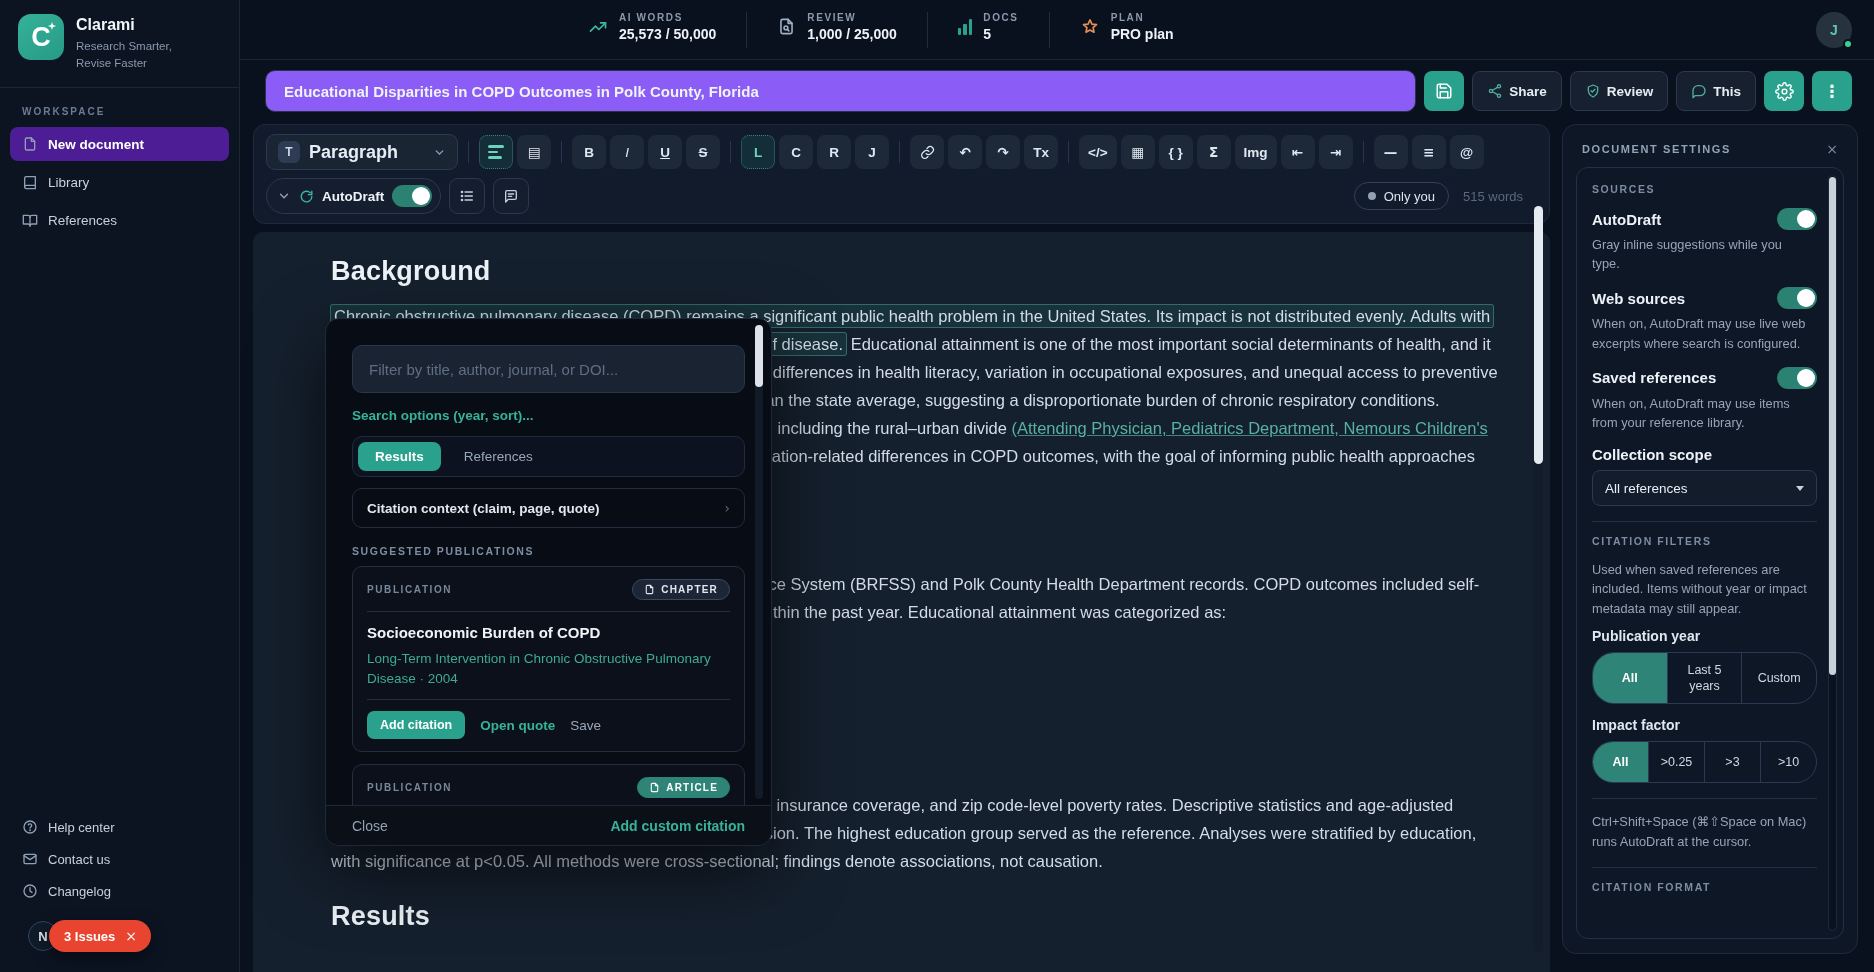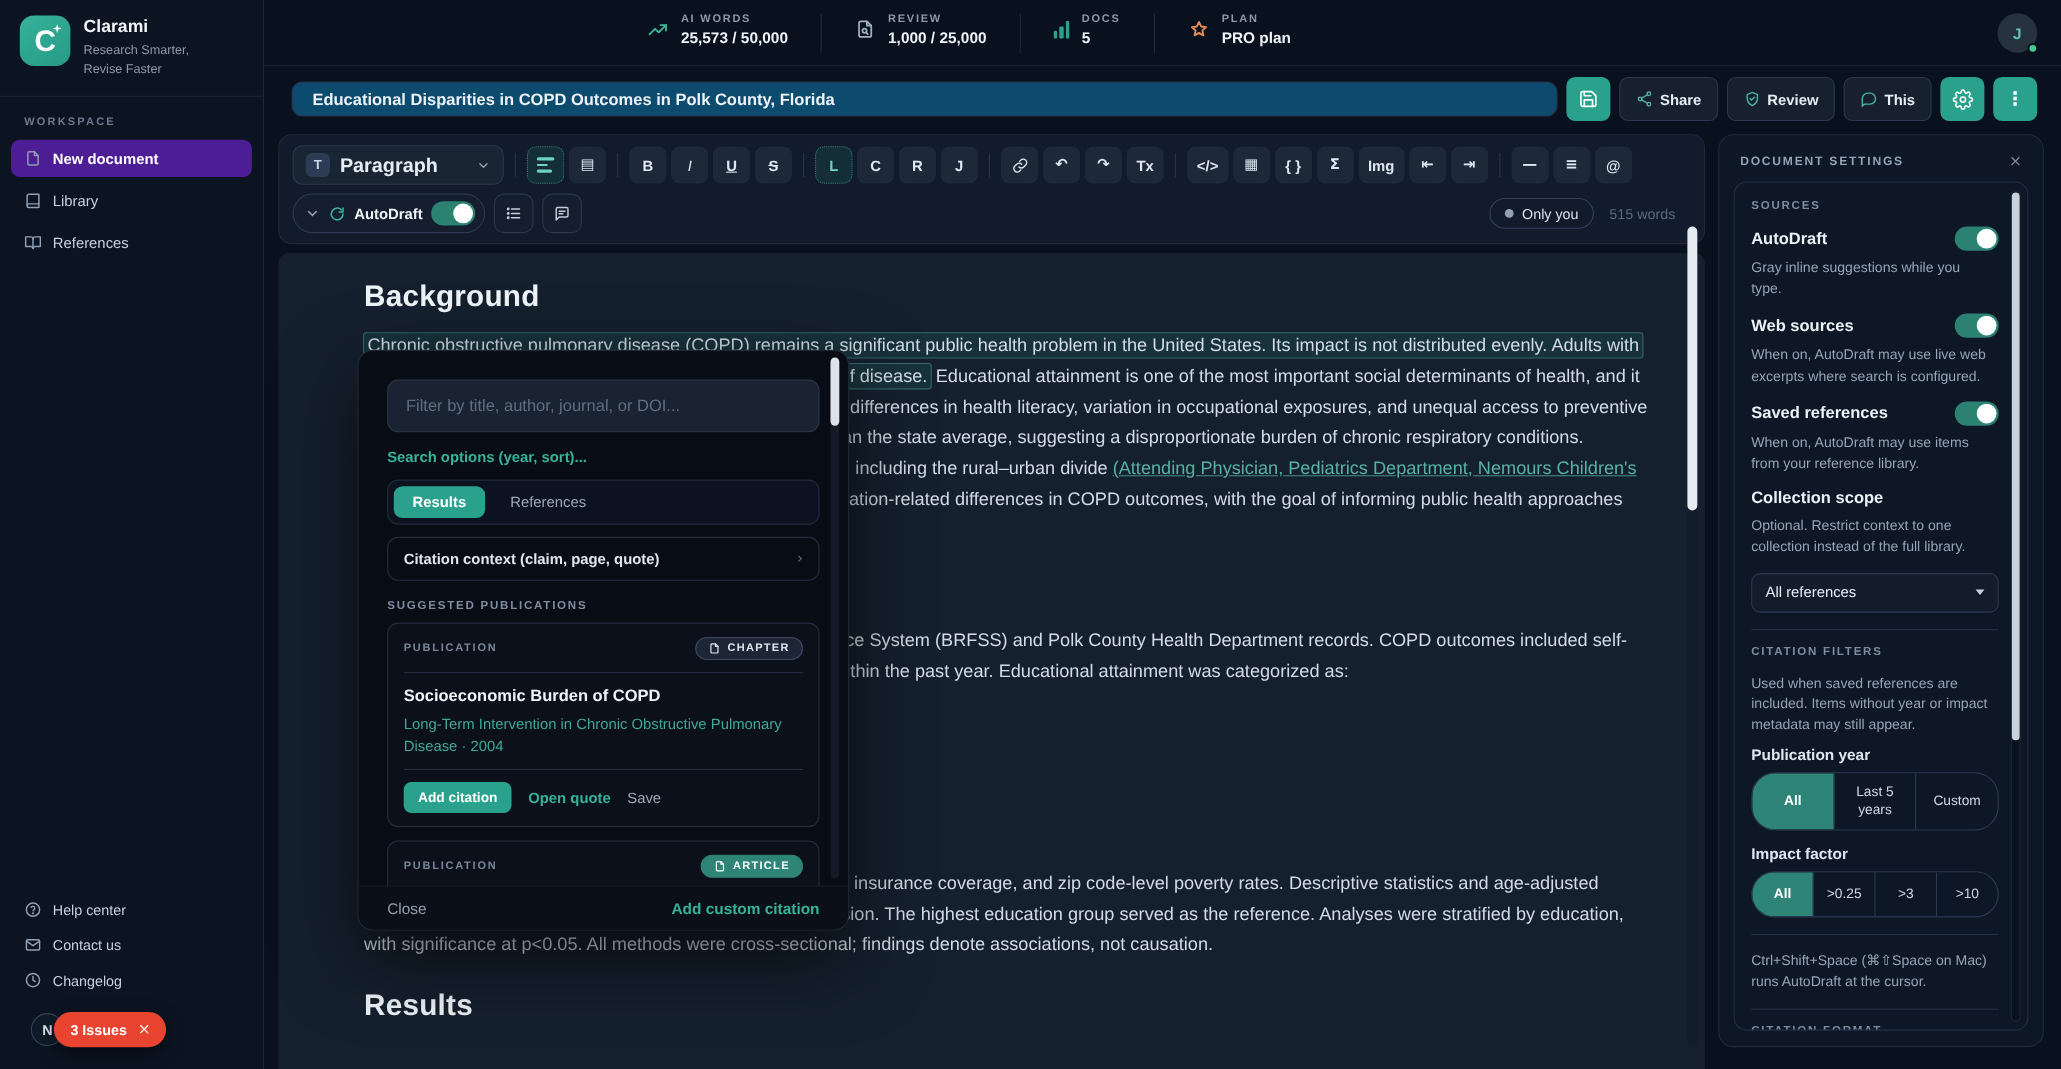--- a/index.html
+++ b/index.html
@@ -46,21 +46,21 @@
   .stat-sep{width:1px;height:36px;background:#1f2b3f}
   .bars{display:flex;align-items:flex-end;gap:2px;height:17px}
   .bars i{width:3.5px;background:#2aa18c;border-radius:1px}
   .bars i:nth-child(1){height:7px}.bars i:nth-child(2){height:11px}.bars i:nth-child(3){height:16px}
   .avatar{margin-left:auto;margin-right:22px;position:relative;width:36px;height:36px;border-radius:50%;
     background:#27323f;display:flex;align-items:center;justify-content:center;font-size:14px;font-weight:700;color:#5fc3b0}
   .avatar-dot{position:absolute;right:-1px;bottom:-1px;width:10px;height:10px;border-radius:50%;background:#3ecf8e;border:2px solid #0a111e}
 
   
   .title-row{display:flex;gap:8px;align-items:center;padding:10px 22px 8px 25px;flex:none}
-  .doc-title-input{flex:1;height:32px;border-radius:10px;background:#0c4a6e;border:1px solid #27334a;
+  .doc-title-input{flex:1;height:42px;border-radius:10px;background:#8b5cf6;border:1px solid #27334a;
     padding:0 18px;font-size:15px;font-weight:700;color:#eef3f8;outline:none;font-family:"Liberation Sans",sans-serif}
   .btn{height:40px;border-radius:8px;padding:0 14px;font-size:13.5px;font-weight:700}
   .btn.dark{background:#16202f;border:1px solid #2b3850;color:#e6edf4}
   .btn.dark .bico{color:#4fae9e}
   .btn.teal{background:#2aa18c;color:#fff;width:40px;justify-content:center;padding:0}
   .icon-btn{width:40px;height:40px;border-radius:8px;background:#2aa18c;color:#fff;justify-content:center;padding:0}
   .icon-btn .uicon{font-size:17px;font-weight:700}
 
   
   .content-row{flex:1;display:flex;gap:12px;padding:4px 16px 0 13px;min-height:0}
@@ -483,21 +483,20 @@
 
           <div class="tog-row">
             <span class="tog-label">Saved references</span>
             <span class="toggle">
                 <span class="knob"></span>
               </span>
           </div>
           <div class="tog-desc">When on, AutoDraft may use items from your reference library.</div>
 
           <div class="cs-label">Collection scope</div>
-          <div class="tog-desc">Optional. Restrict context to one collection instead of the full library.</div>
           <button class="select">
             <span>All references</span>
             <span class="sel-arrow"></span>
           </button>
 
           <div class="divider"></div>
 
           <div class="sec-label">CITATION FILTERS</div>
           <div class="filt-desc">Used when saved references are included. Items without year or impact metadata may still appear.</div>
 

